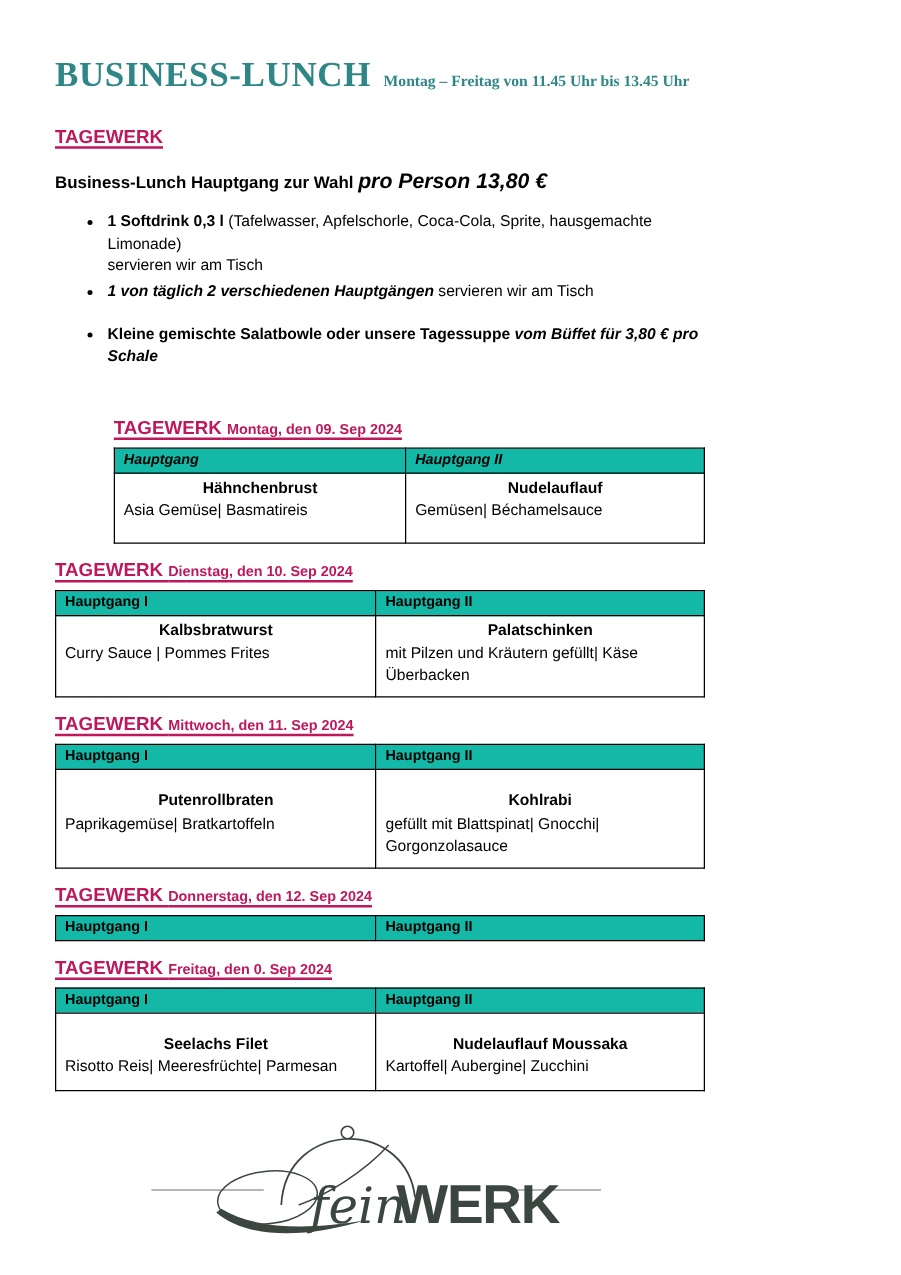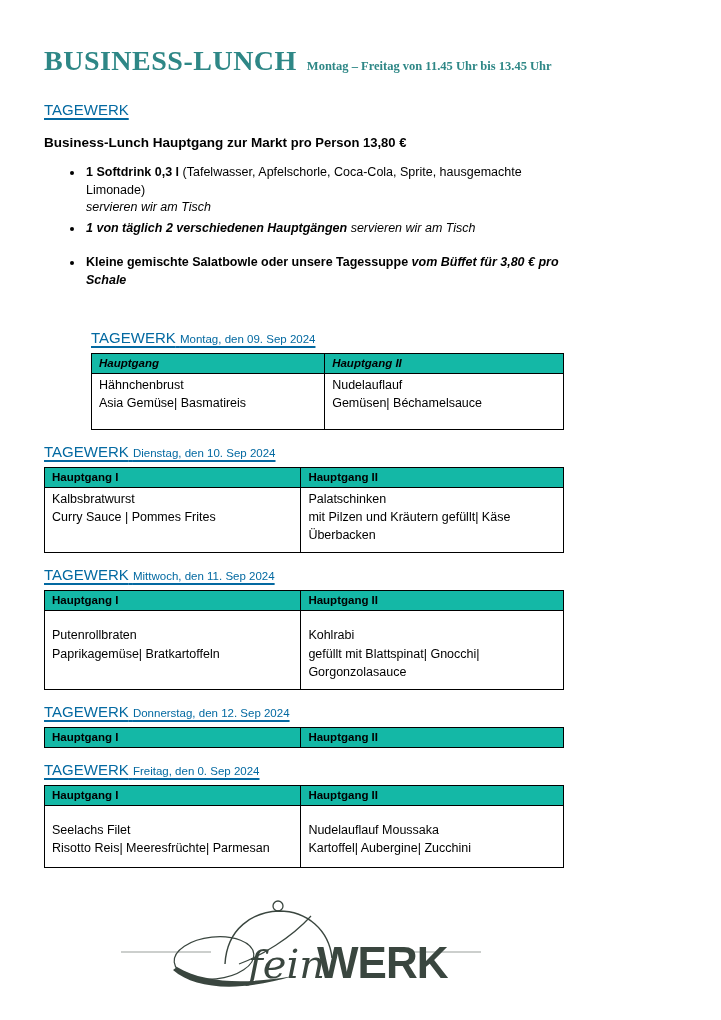--- a/index.html
+++ b/index.html
@@ -17,40 +17,40 @@
   .title-row {
     display: flex; align-items: baseline; gap: 10px;
     font-family: "Liberation Serif", serif;
     color: #2E8786;
   }
   .doc-title { font-size: 28px; font-weight: bold; letter-spacing: 0.5px; }
   .doc-subtitle { font-size: 12.5px; font-weight: bold; }
 
   
   .sec-heading {
-    color: #0369a1; font-weight: normal; font-size: 15px;
+    color: #be185d; font-weight: bold; font-size: 15px;
     margin-top: 24px;
   }
   .sec-heading .u {
     text-decoration: underline;
     text-decoration-thickness: 1.5px;
     text-underline-offset: 3px;
   }
   .sec-heading .date { font-size: 11.5px; }
 
   
   .offer { margin-top: 17px; font-size: 13.5px; font-weight: bold; }
-  .offer .price { font-size: 13px; }
+  .offer .price { font-style: italic; font-size: 17px; }
 
   
   ul.bullets { margin-top: 14px; padding-left: 40px; list-style: disc; }
   ul.bullets li { font-size: 12.5px; line-height: 1.4; margin-bottom: 3px; padding-left: 2px; }
   ul.bullets li.gap-before { margin-top: 17px; }
   .b { font-weight: bold; }
-  .i { font-style: italic; }
+  .i { }
   .bi { font-weight: bold; font-style: italic; }
 
   
   .day { margin-top: 13px; }
   .day.first { margin-top: 40px; padding-left: 47px; }
   .day .sec-heading { margin-top: 0; }
   table.menu {
     width: 100%;
     margin-top: 7px;
     border-collapse: collapse;
@@ -68,21 +68,21 @@
   table.menu col.c1 { width: 49.4%; }
   table.menu col.c2 { width: 50.6%; }
   table.menu td {
     vertical-align: top;
     padding: 2px 7px 8px;
     font-size: 12.5px;
     line-height: 1.45;
     height: 56px;
   }
   table.menu.padded td { padding-top: 15px; height: 62px; }
-  .dish { font-weight: normal; }
+  .dish { font-weight: bold; text-align: center; }
 
   
   .logo-wrap {
     position: absolute;
     left: 0; right: 0;
     top: 898px;
     display: flex; justify-content: center;
   }
 </style>
 </head>
@@ -93,21 +93,21 @@
   <div class="title-row">
     <span class="doc-title">BUSINESS-LUNCH</span>
     <span class="doc-subtitle">Montag – Freitag von 11.45 Uhr bis 13.45 Uhr</span>
   </div>
 
   <div class="sec-heading">
     <span class="u">TAGEWERK</span>
   </div>
 
   <div class="offer">
-    <span>Business-Lunch Hauptgang zur Markt </span><span class="price">pro Person 13,80 €</span>
+    <span>Business-Lunch Hauptgang zur Wahl </span><span class="price">pro Person 13,80 €</span>
   </div>
 
   <ul class="bullets">
     <li>
       <span class="b">1 Softdrink 0,3 l </span><span>(Tafelwasser, Apfelschorle, Coca-Cola, Sprite, hausgemachte Limonade)</span>
       <div class="i">servieren wir am Tisch</div>
     </li>
     <li>
       <span class="bi">1 von täglich 2 verschiedenen Hauptgängen </span><span class="i">servieren wir am Tisch</span>
     </li>

